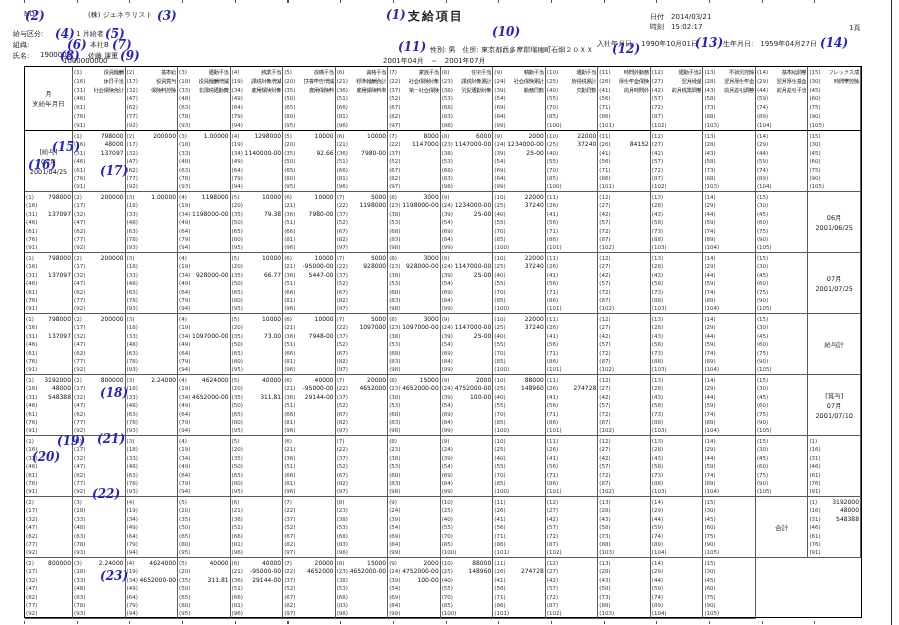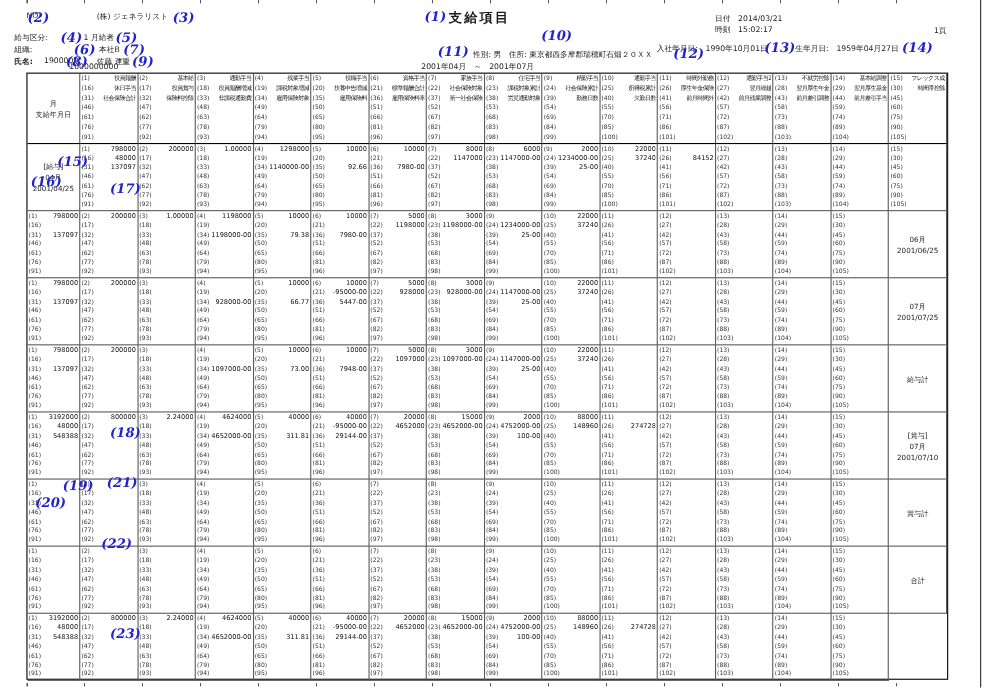--- a/index.html
+++ b/index.html
@@ -44,21 +44,21 @@
 <div class="tick" style="top:621px;"></div>
 <div class="pageedge" style="left:891px;"></div>
 
 <span class="txt" style="left:24px;top:10px;">NO</span>
 <span class="txt" style="left:88px;top:10px;">(株) ジェネラリスト</span>
 <span class="txt" style="left:13px;top:29px;">給与区分:</span>
 <span class="txt" style="left:76px;top:29px;">1 月給者</span>
 <span class="txt" style="left:13px;top:40px;">組織:</span>
 <span class="txt" style="left:40px;top:57px;margin-left:23px;">1000000000</span>
 <span class="txt" style="left:90px;top:40px;">本社B</span>
-<span class="txt" style="left:13px;top:51px;font-weight:bold;">氏名:</span>
+<span class="txt" style="left:13px;top:51px;">氏名:</span>
 <span class="txt" style="left:40px;top:51px;">1900000</span>
 <span class="txt" style="left:88px;top:51px;">佐藤 運重</span>
 
 <span class="txt title" style="left:408px;top:8px;">支給項目</span>
 <span class="txt" style="left:383px;top:28px;margin-top:28px;">2001年04月　～　2001年07月</span>
 <span class="txt" style="left:430px;top:45px;">性別: 男　住所: 東京都西多摩郡瑞穂町石畑２０ＸＸ</span>
 
 <span class="txt" style="left:650px;top:12px;">日付　2014/03/21</span>
 <span class="txt" style="left:650px;top:22px;text-align:right;">時刻　15:02:17</span>
 <span class="txt" style="left:849px;top:12px;margin-top:11px;">1頁</span>
@@ -3233,23 +3233,20 @@
         <span class="val"></span>
       </div>
       <div class="line">
         <span class="num">(90)</span>
         <span class="val"></span>
       </div>
       <div class="line">
         <span class="num">(105)</span>
         <span class="val"></span>
       </div>
-    </div>
-    <div class="cell lcell">
-      <div>賞与計</div>
     </div>
     <div class="cell dcell">
       <div class="line">
         <span class="num">(1)</span>
         <span class="val"></span>
       </div>
       <div class="line">
         <span class="num">(16)</span>
         <span class="val"></span>
       </div>

